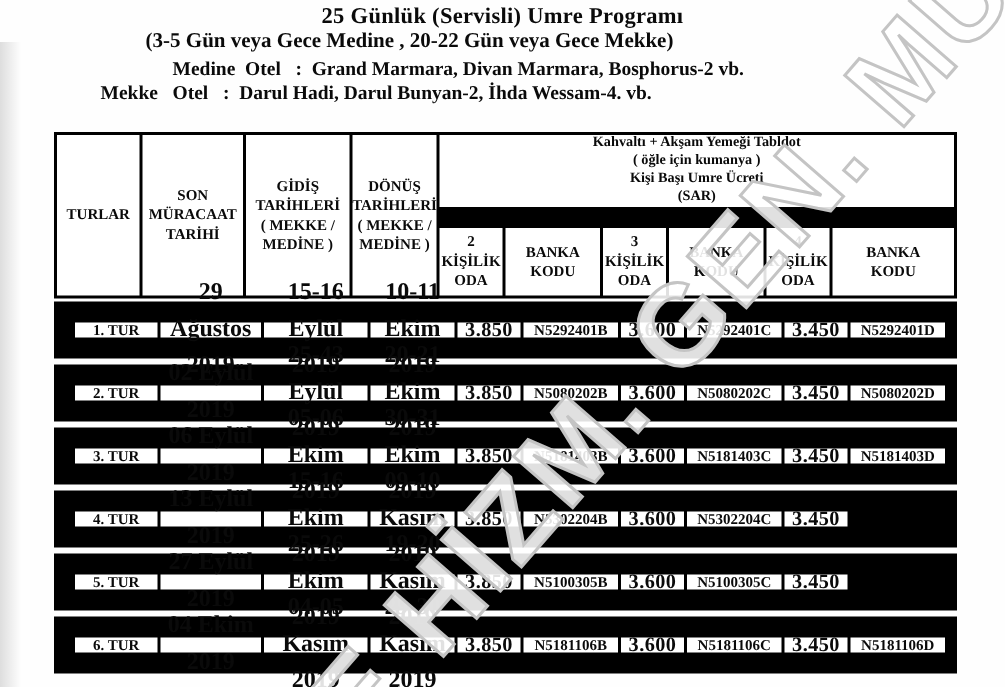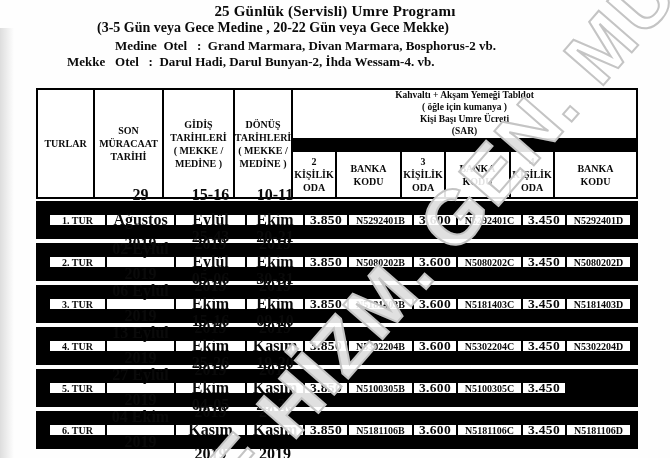--- a/index.html
+++ b/index.html
@@ -195,21 +195,20 @@
 2019</div>
     <div class="cell c-date w-gidis">15-16 Ekim
 2019</div>
     <div class="cell c-date w-donus">09-10 Kasım
 2019</div>
     <div class="cell c-price w-price">3.850</div>
     <div class="cell c-bank w-bank">N5302204B</div>
     <div class="cell c-price w-price">3.600</div>
     <div class="cell c-bank w-bank">N5302204C</div>
     <div class="cell c-price w-price">3.450</div>
-    <div class="cell c-bank w-bank flex1">N5302204D</div>
   </div>
         <div class="row">
     <div class="cell c-tur w-tur">5. TUR</div>
     <div class="cell c-date w-son">27 Eylül
 2019</div>
     <div class="cell c-date w-gidis">25-26 Ekim
 2019</div>
     <div class="cell c-date w-donus">19-20 Kasım
 2019</div>
     <div class="cell c-price w-price">3.850</div>

